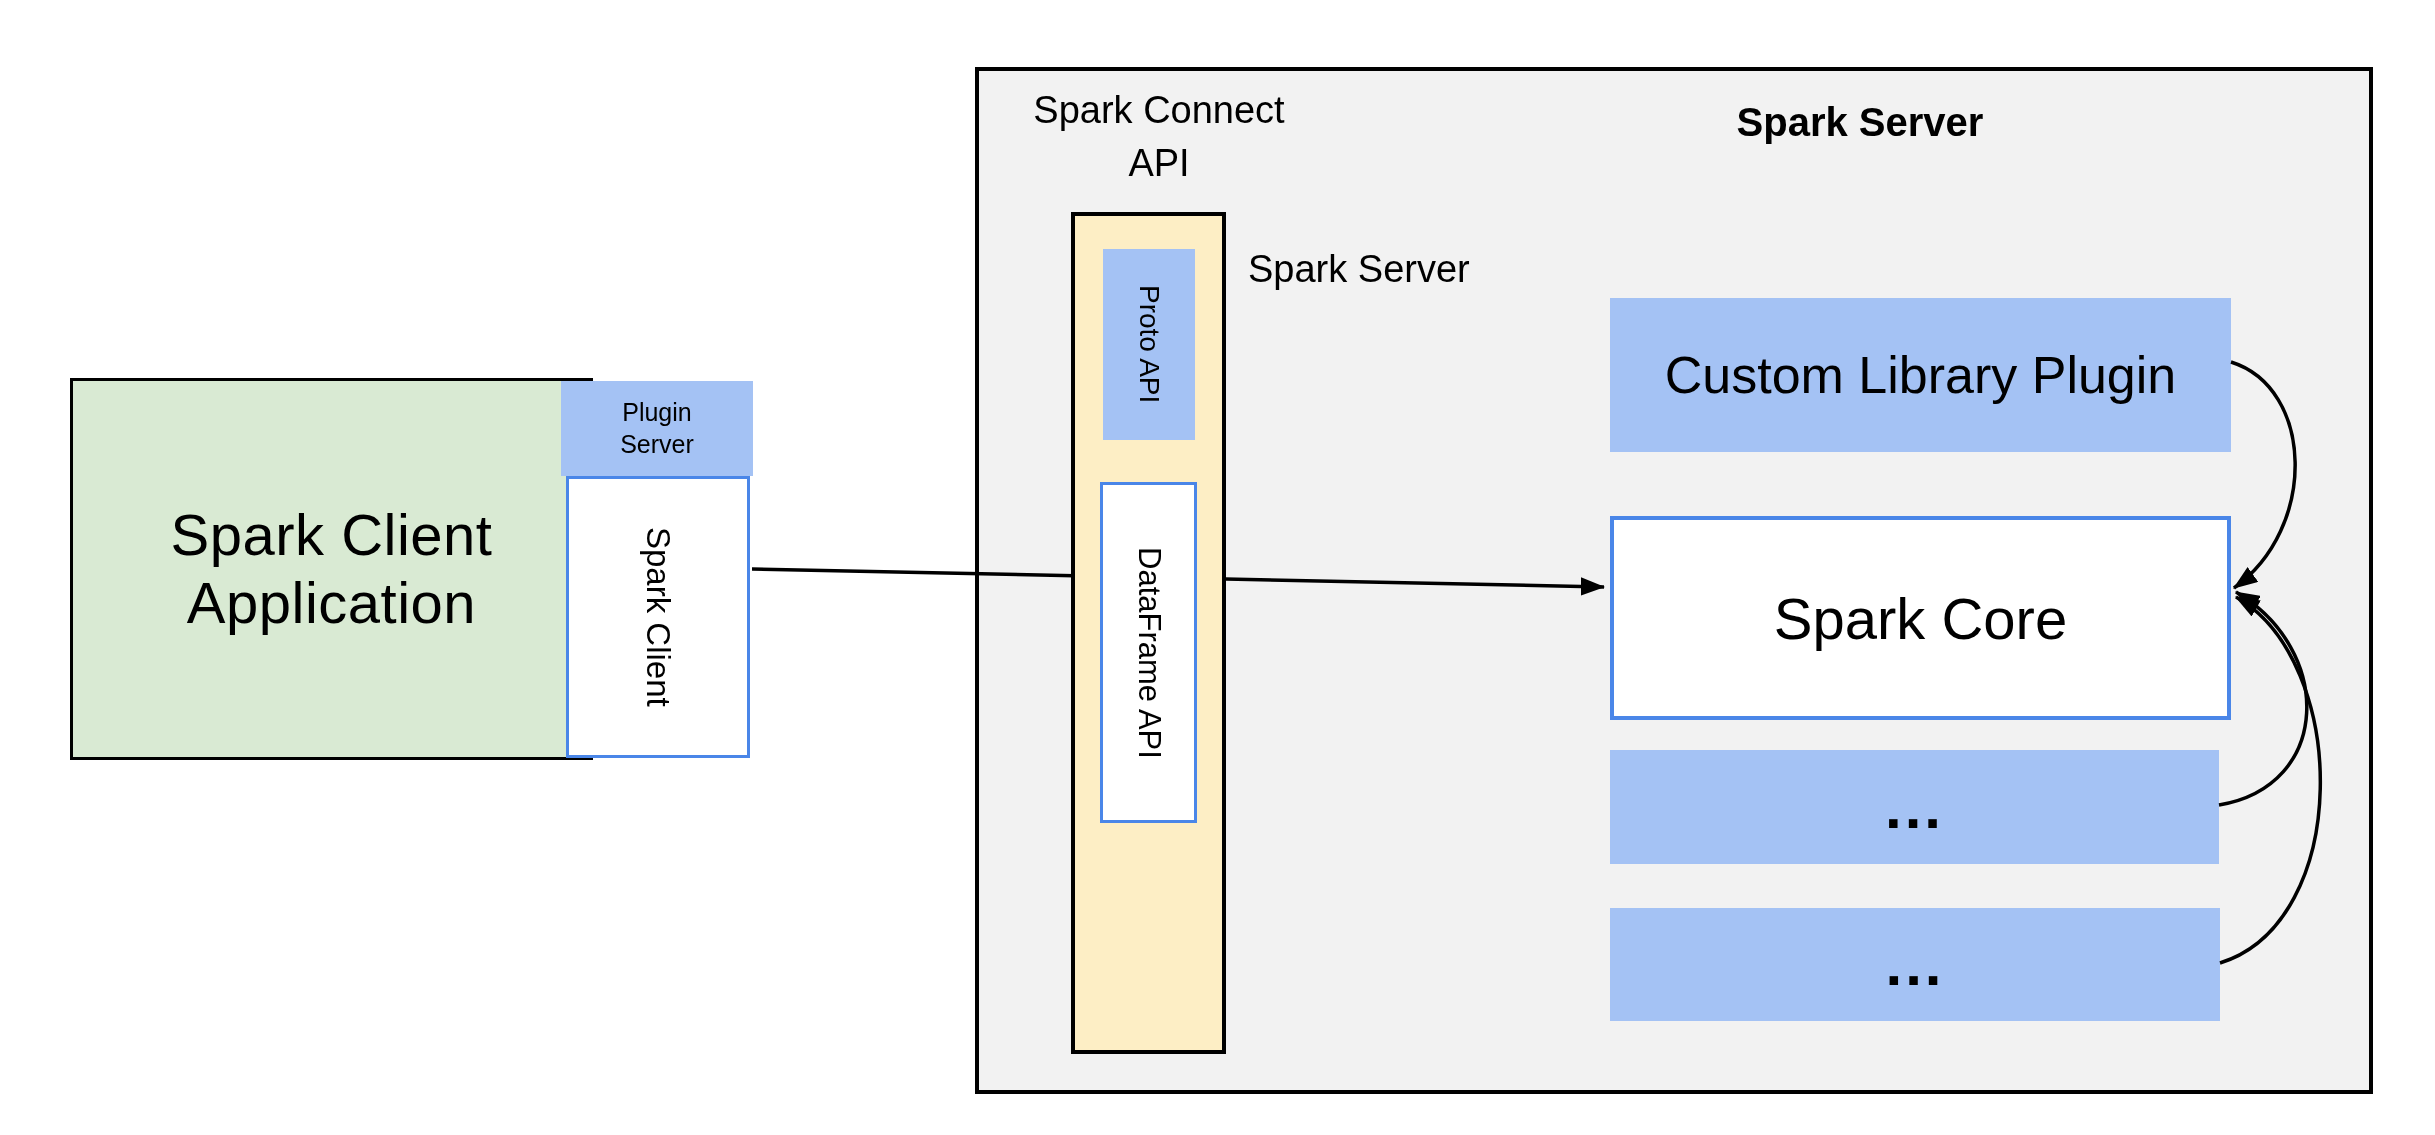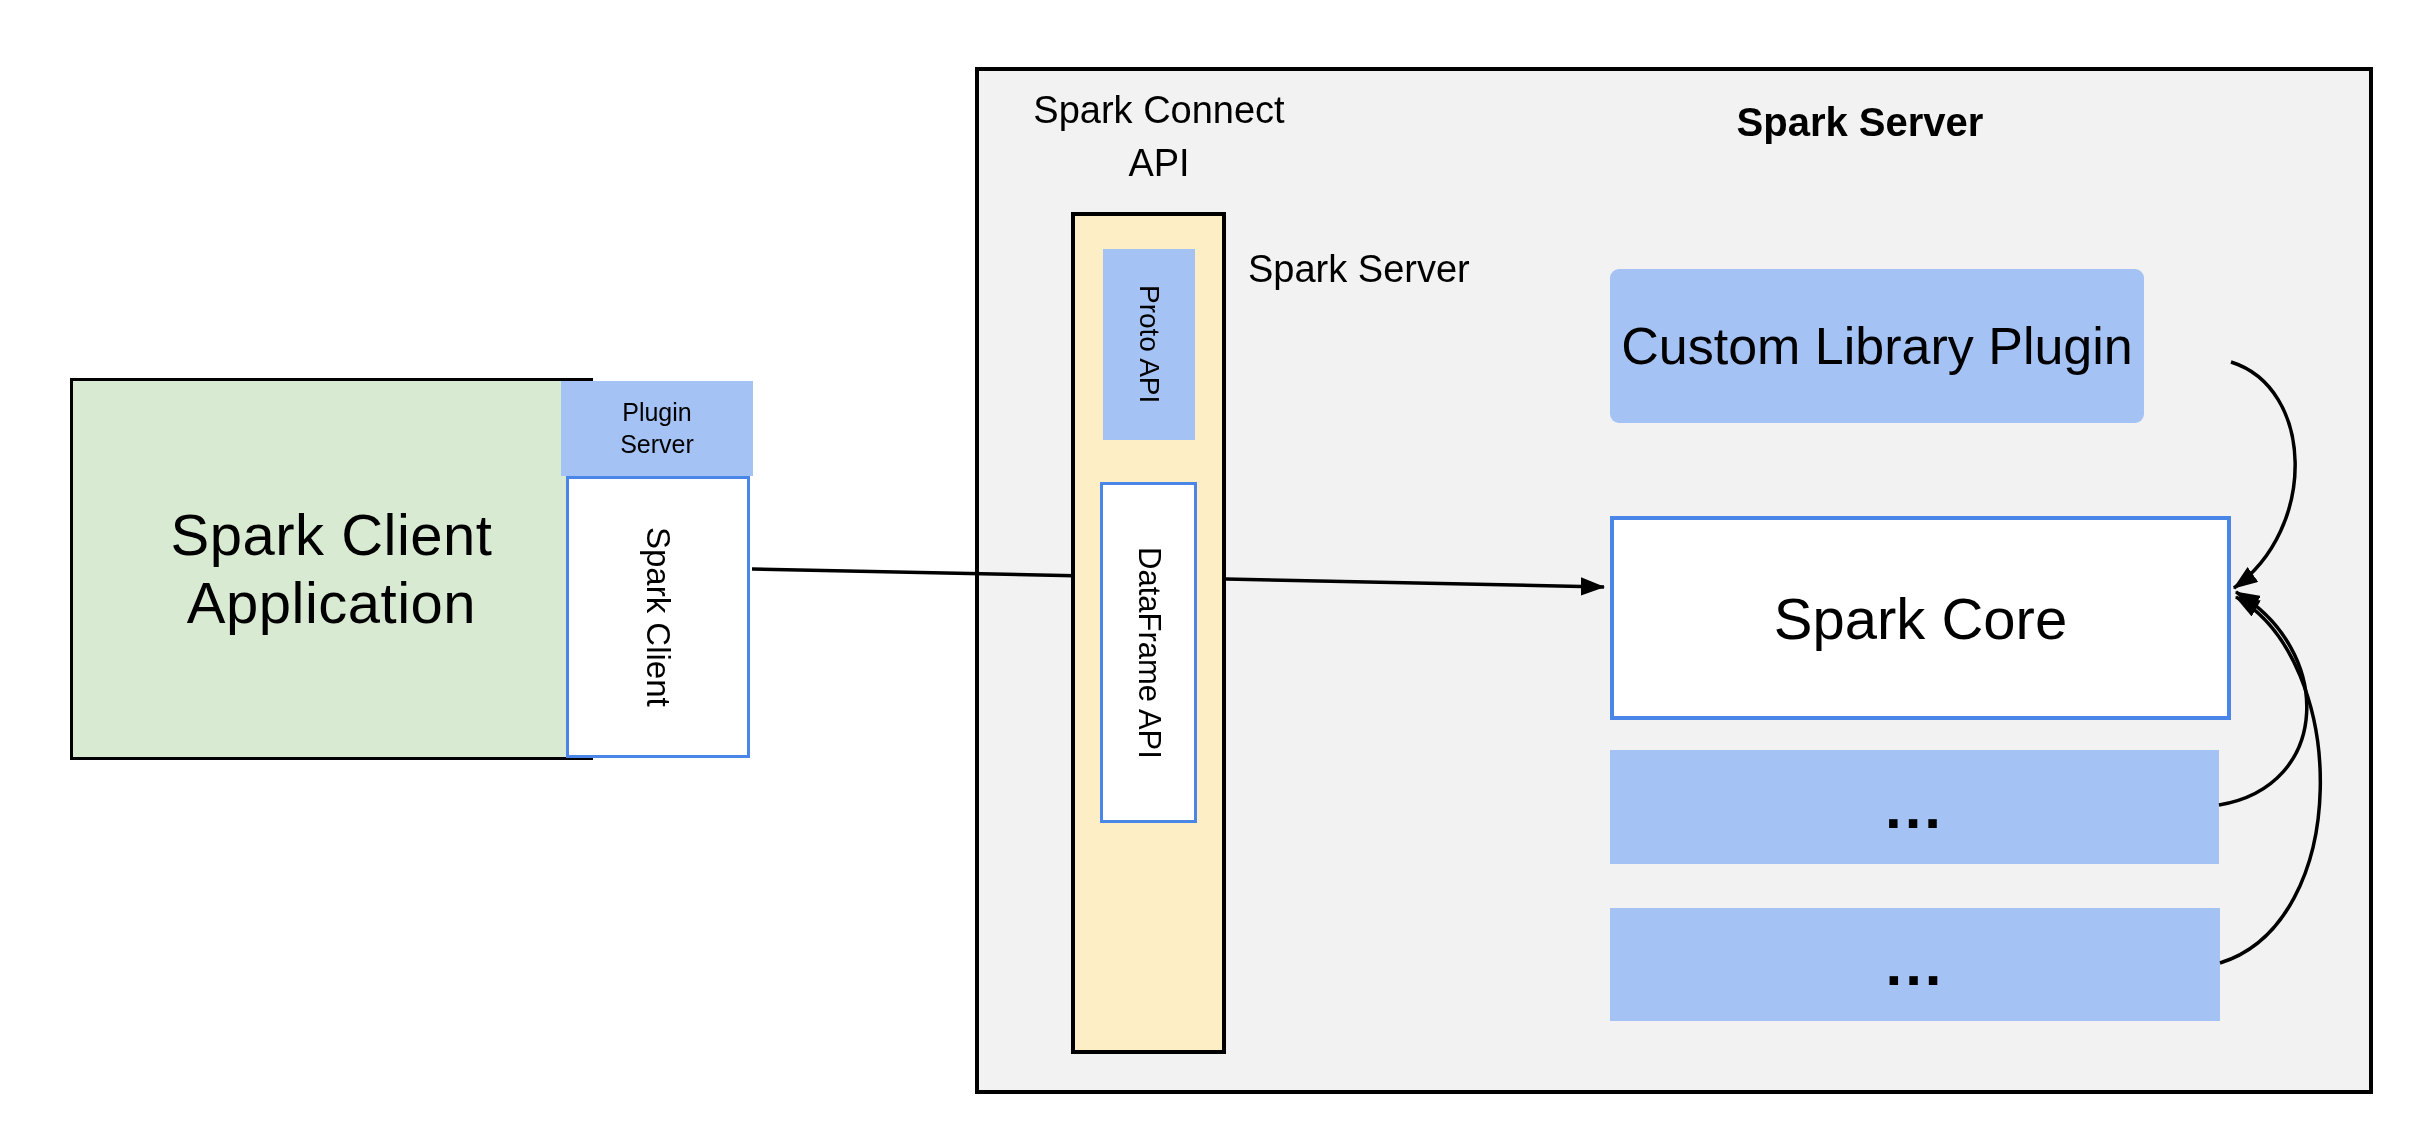--- a/index.html
+++ b/index.html
@@ -28,21 +28,21 @@
   .proto-api-box{left:1103px; top:249px; width:92px; height:191px; background:var(--blue-fill); z-index:5;}
   .proto-api-box .vtext{font-size:28px;}
   .dataframe-api-box{left:1100px; top:482px; width:97px; height:341px; background:var(--white); border:3px solid var(--blue-border); z-index:5;}
   .dataframe-api-box .vtext{font-size:31px;}
   
   .flabel{position:absolute; z-index:2;}
   .connect-api-label{left:989px; top:84px; width:340px; text-align:center; font-size:38px; line-height:1.4;}
   .server-library-label{left:1248px; top:242px; width:400px; text-align:left; font-size:38px; line-height:1.45;}
   .server-title{left:1660px; top:100px; width:400px; text-align:center; font-size:40px; font-weight:bold;}
   
-  .plugin-box{left:1610px; top:269px; width:534px; height:154px; background:var(--blue-fill); z-index:1; font-size:52px;border-radius:9px;}
+  .plugin-box{left:1610px; top:298px; width:621px; height:154px; background:var(--blue-fill); z-index:1; font-size:52px;}
   .core-box{left:1610px; top:492px; width:621px; height:204px; background:var(--white); border:4px solid var(--blue-border); z-index:1; font-size:58px;margin-top:24px;}
   .dots-box{background:var(--blue-fill); z-index:1; font-size:60px; font-weight:700; letter-spacing:3px;}
   .dots-1{left:1610px; top:750px; width:609px; height:114px;}
   .dots-2{left:1610px; top:908px; width:610px; height:113px;}
   .line{display:block;}
   
   svg.arrows{position:absolute; left:0; top:0; z-index:3; pointer-events:none;}
   svg.arrows path{stroke:var(--ink); stroke-width:3.5; fill:none;}
 </style>
 </head>

